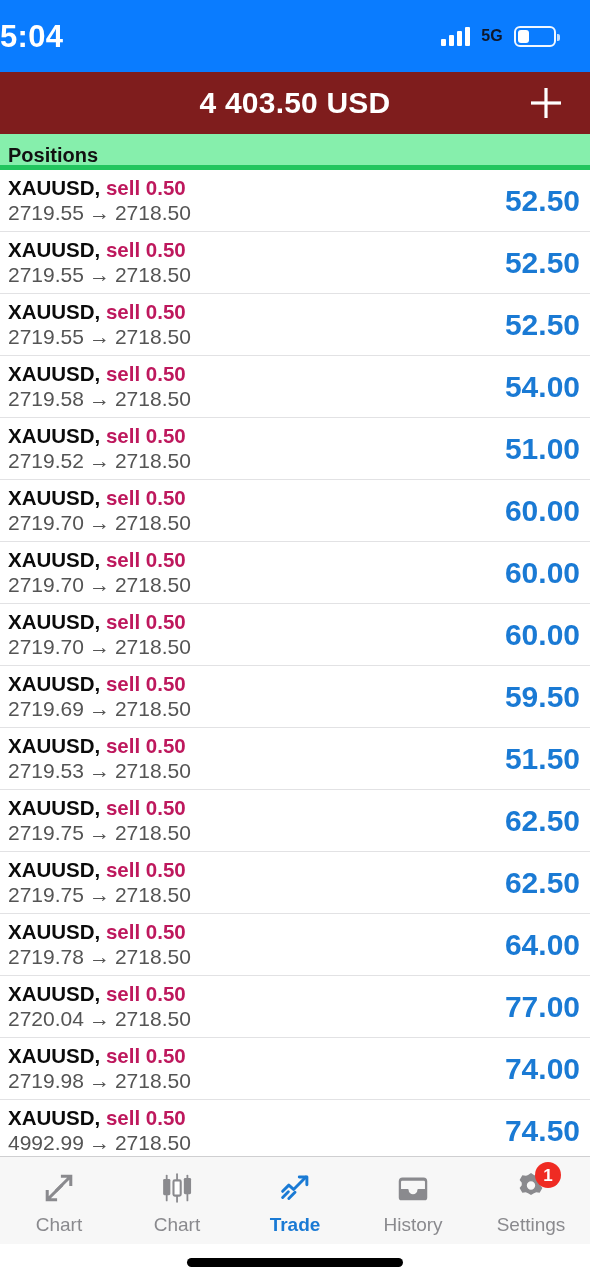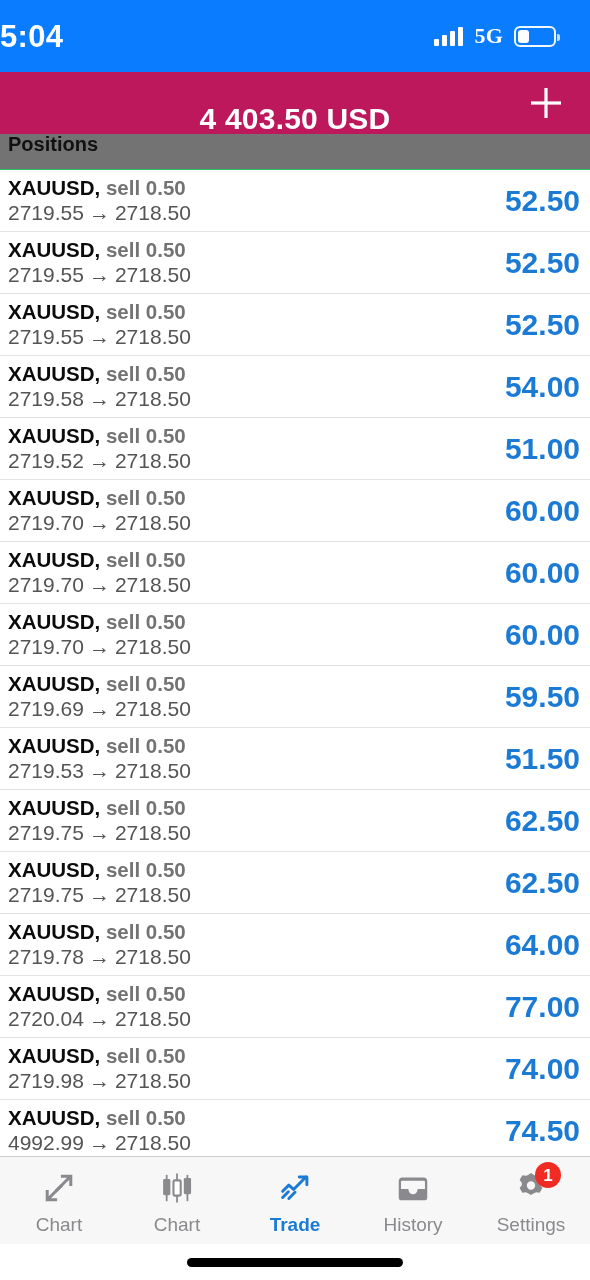--- a/index.html
+++ b/index.html
@@ -57,26 +57,25 @@
     width: 5px;
     background: #ffffff;
     border-radius: 1px;
   }
   .signal-bars i:nth-child(1) { height: 7px; }
   .signal-bars i:nth-child(2) { height: 11px; }
   .signal-bars i:nth-child(3) { height: 15px; }
   .signal-bars i:nth-child(4) { height: 19px; }
 
   .network-label {
-    color: #ffffff;
-    font-size: 22px;
+    color: #0f172a;
+    font-size: 16px;
     font-weight: bold;
     letter-spacing: 0.2px;
     line-height: 1;
-    font-family: Liberation Serif, serif;
   }
   .battery {
     position: relative;
     width: 42px;
     height: 21px;
     border: 2.5px solid rgba(255,255,255,0.95);
     border-radius: 6px;
     display: flex;
     align-items: center;
     padding: 2px;
@@ -94,24 +93,24 @@
   .battery-fill {
     height: 100%;
     width: 32%;
     background: #ffffff;
     border-radius: 3px;
   }
 
   
   .app-header {
     height: 62px;
-    background: #be185d;
+    background: #7f1d1d;
     flex: 0 0 auto;
     display: flex;
-    align-items: flex-end;
+    align-items: center;
     justify-content: center;
     position: relative;
   }
   .balance {
     color: #ffffff;
     font-size: 30px;
     font-weight: bold;
     letter-spacing: 0.2px;
     line-height: 1;
   }
@@ -126,24 +125,24 @@
     align-items: center;
     justify-content: center;
     cursor: pointer;
   }
   .add-button svg { display: block; }
 
   
   .section-header {
     flex: 0 0 auto;
     height: 36px;
-    background: #737373;
-    border-bottom: 1px solid #22c55e;
-    display: flex;
-    align-items: flex-start;
+    background: #86efac;
+    border-bottom: 5px solid #22c55e;
+    display: flex;
+    align-items: flex-end;
     padding-left: 8px;
   }
   .section-header-label {
     font-size: 20px;
     font-weight: bold;
     color: #111111;
     line-height: 1;
   }
 
   
@@ -169,21 +168,21 @@
     gap: 2px;
   }
   .position-title {
     font-size: 20.5px;
     font-weight: bold;
     color: #0b0b0b;
     line-height: 1.15;
     white-space: nowrap;
   }
   .position-title .side {
-    color: #737373;
+    color: #be185d;
     font-weight: bold;
   }
   .position-prices {
     font-size: 21px;
     color: #545454;
     line-height: 1.15;
     white-space: nowrap;
   }
   .position-prices .arrow {
     padding: 0 5px;

